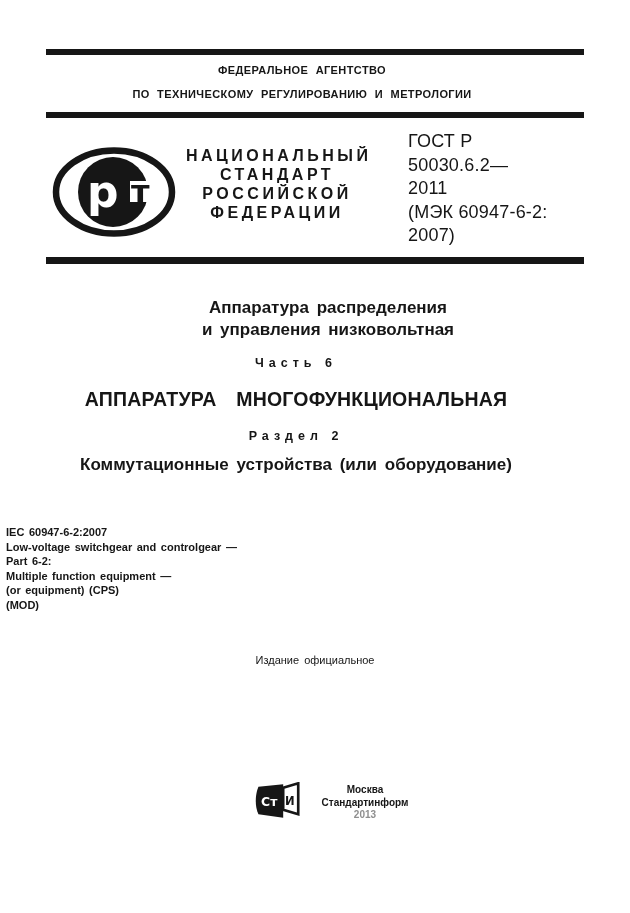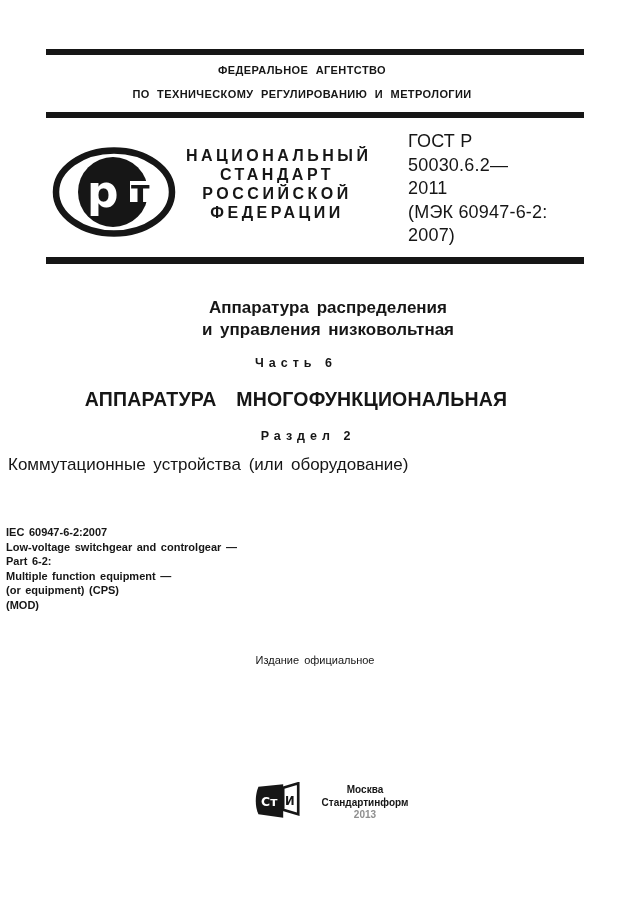--- a/index.html
+++ b/index.html
@@ -35,24 +35,24 @@
   .subject { position: absolute; left: 0; top: 297px; width: 592px; text-align: center;
     font-size: 17px; font-weight: bold; line-height: 22px; word-spacing: 3px; margin-left: 32px; }
 
   .part-label { position: absolute; left: 0; top: 356px; width: 592px; text-align: center;
     font-size: 12.5px; font-weight: bold; letter-spacing: 5px; }
 
   .part-title { position: absolute; left: 0; top: 388px; width: 592px; text-align: center;
     font-size: 19.5px; font-weight: bold; word-spacing: 14px; letter-spacing: 0.2px; }
 
   .section-label { position: absolute; left: 0; top: 429px; width: 592px; text-align: center;
-    font-size: 12.5px; font-weight: bold; letter-spacing: 5px; margin-left: 12px; }
+    font-size: 12.5px; font-weight: bold; letter-spacing: 5px; }
 
-  .section-title { position: absolute; left: 8px; top: 452px; width: 592px; text-align: left;
-    font-size: 17px; font-weight: normal; line-height: 25px; word-spacing: 3px; }
+  .section-title { position: absolute; left: 0; top: 452px; width: 592px; text-align: center;
+    font-size: 17px; font-weight: bold; line-height: 25px; word-spacing: 3px; }
 
   .iec-block { position: absolute; left: 6px; top: 525px; width: 624px; text-align: left;
     font-size: 11px; font-weight: bold; line-height: 14.6px; word-spacing: 1.5px; }
 
   .edition { position: absolute; left: 0; top: 654px; width: 630px; text-align: center;
     font-size: 11px; font-weight: normal; word-spacing: 2px; }
 
   .imprint { position: absolute; left: 0; top: 782px; width: 630px;
     display: flex; justify-content: center; align-items: center; gap: 22px;
     transform: translateX(16px); }

